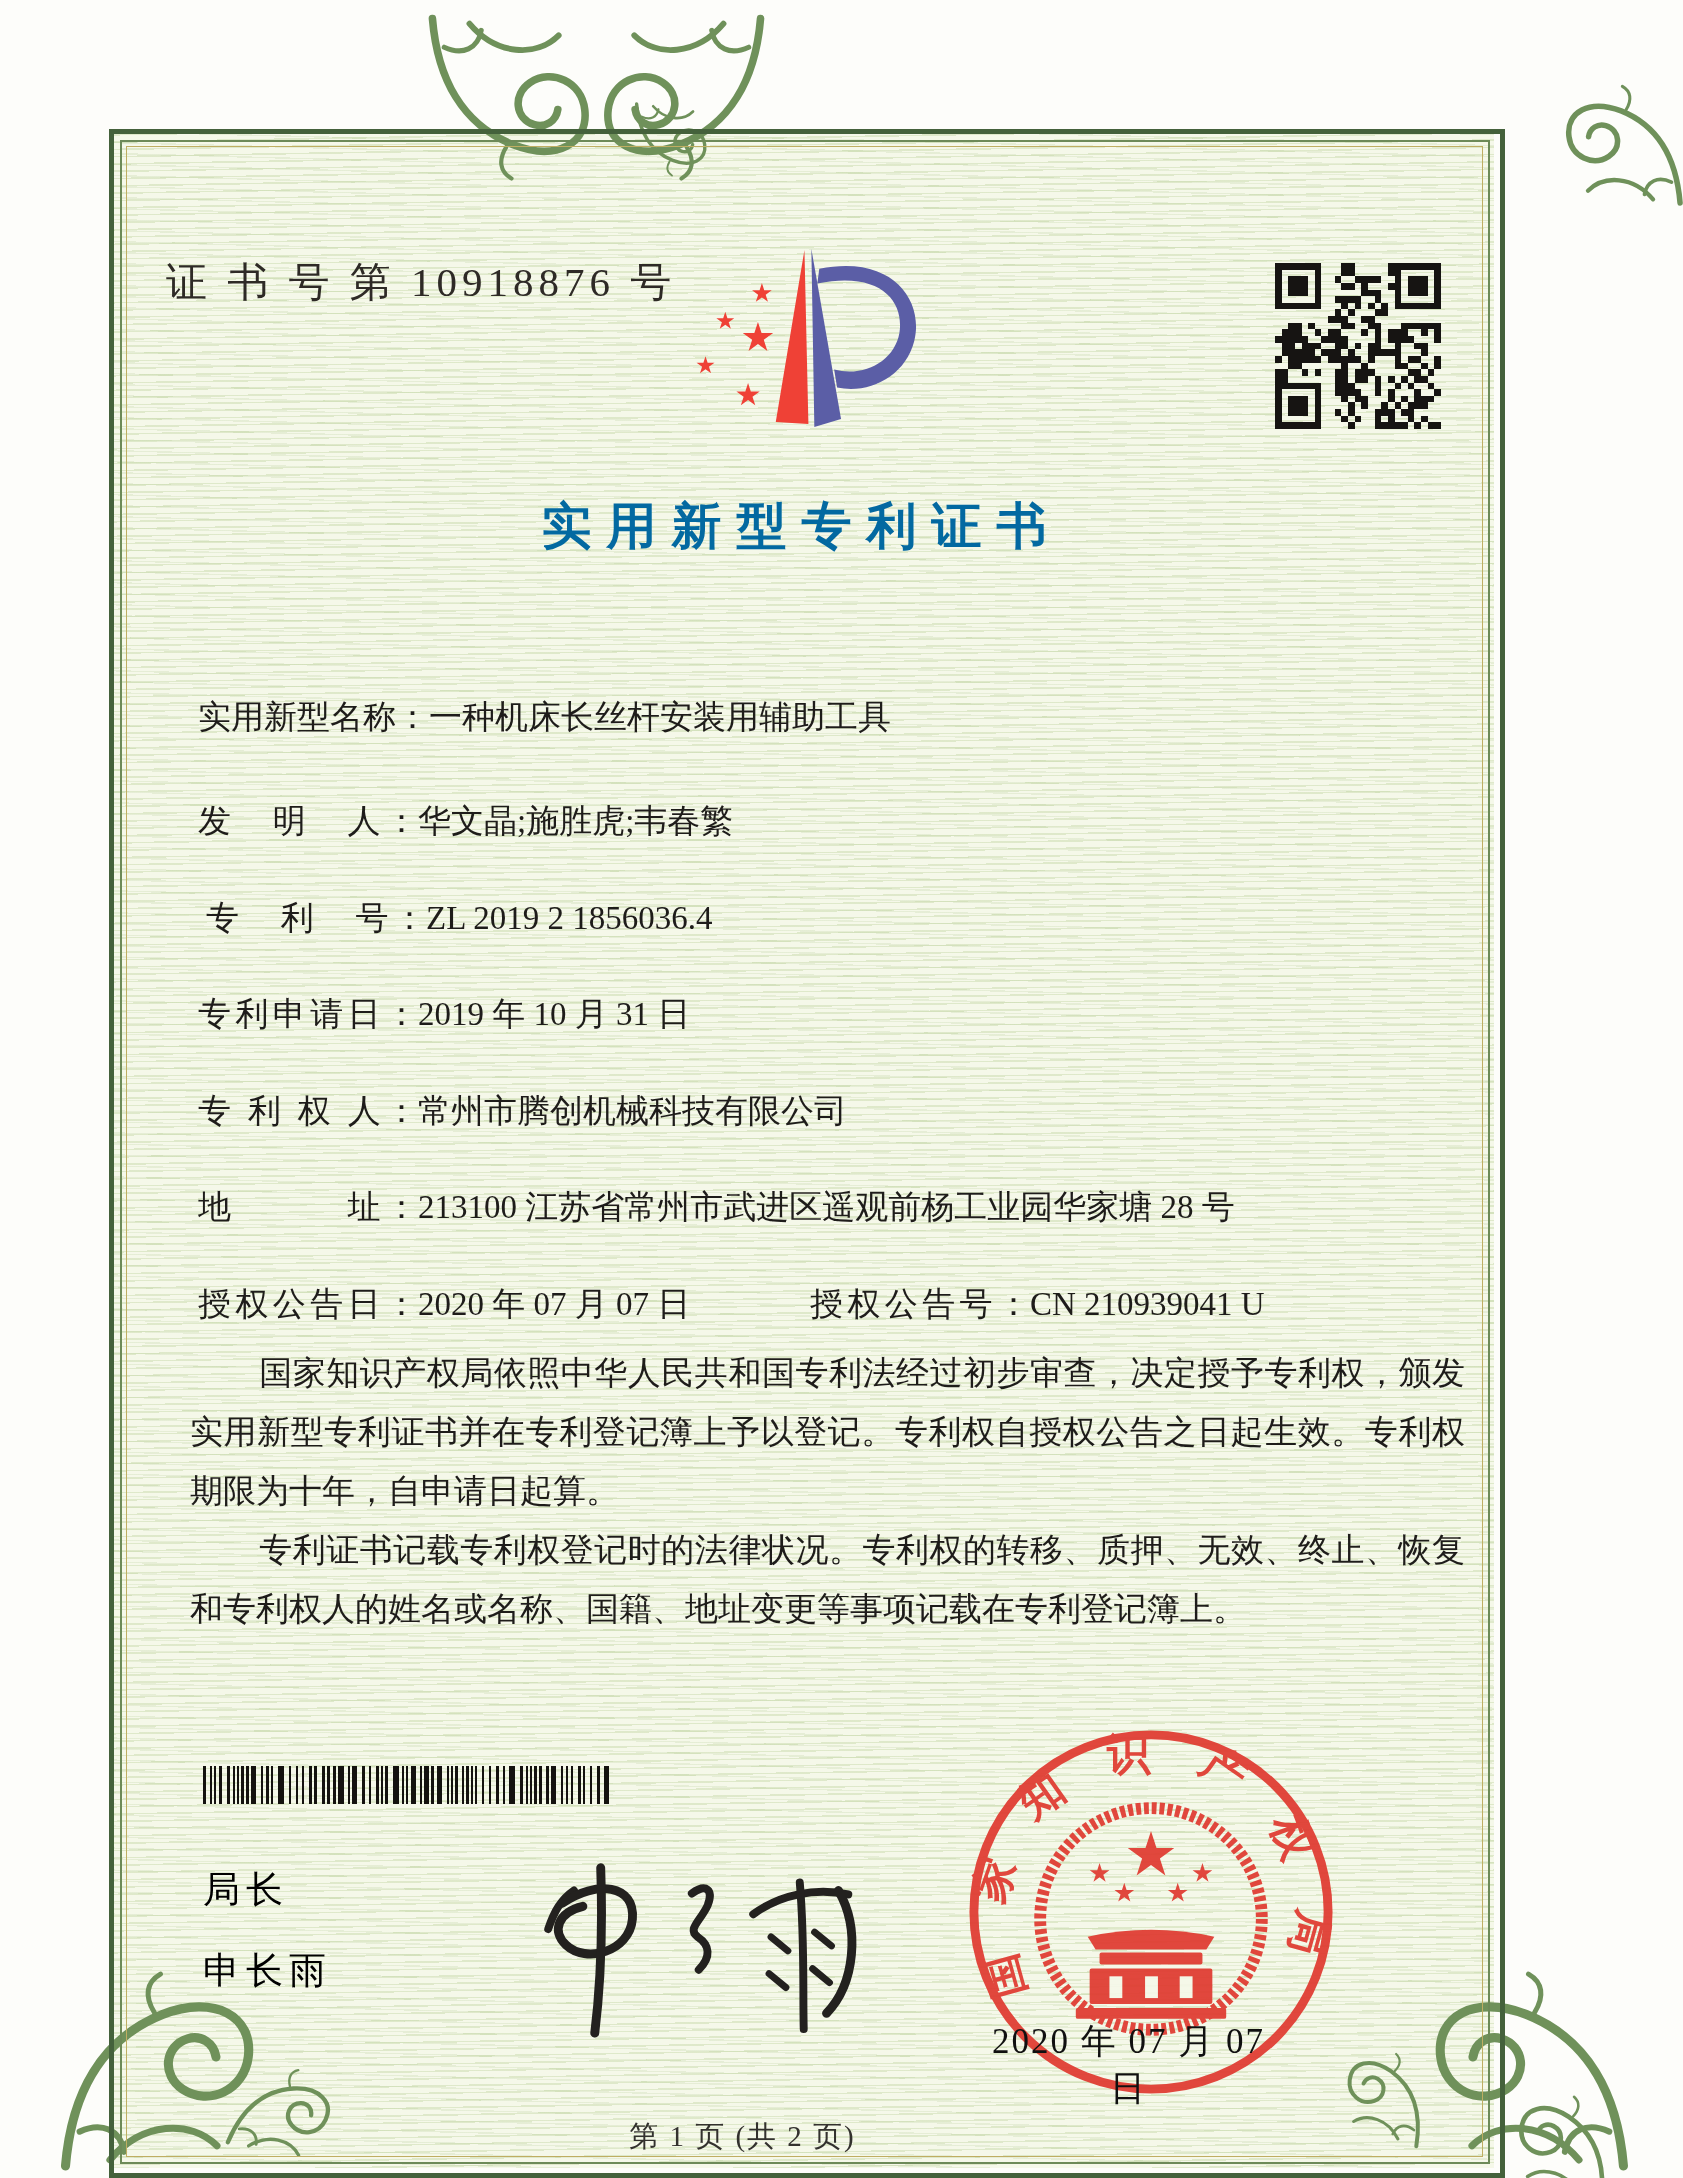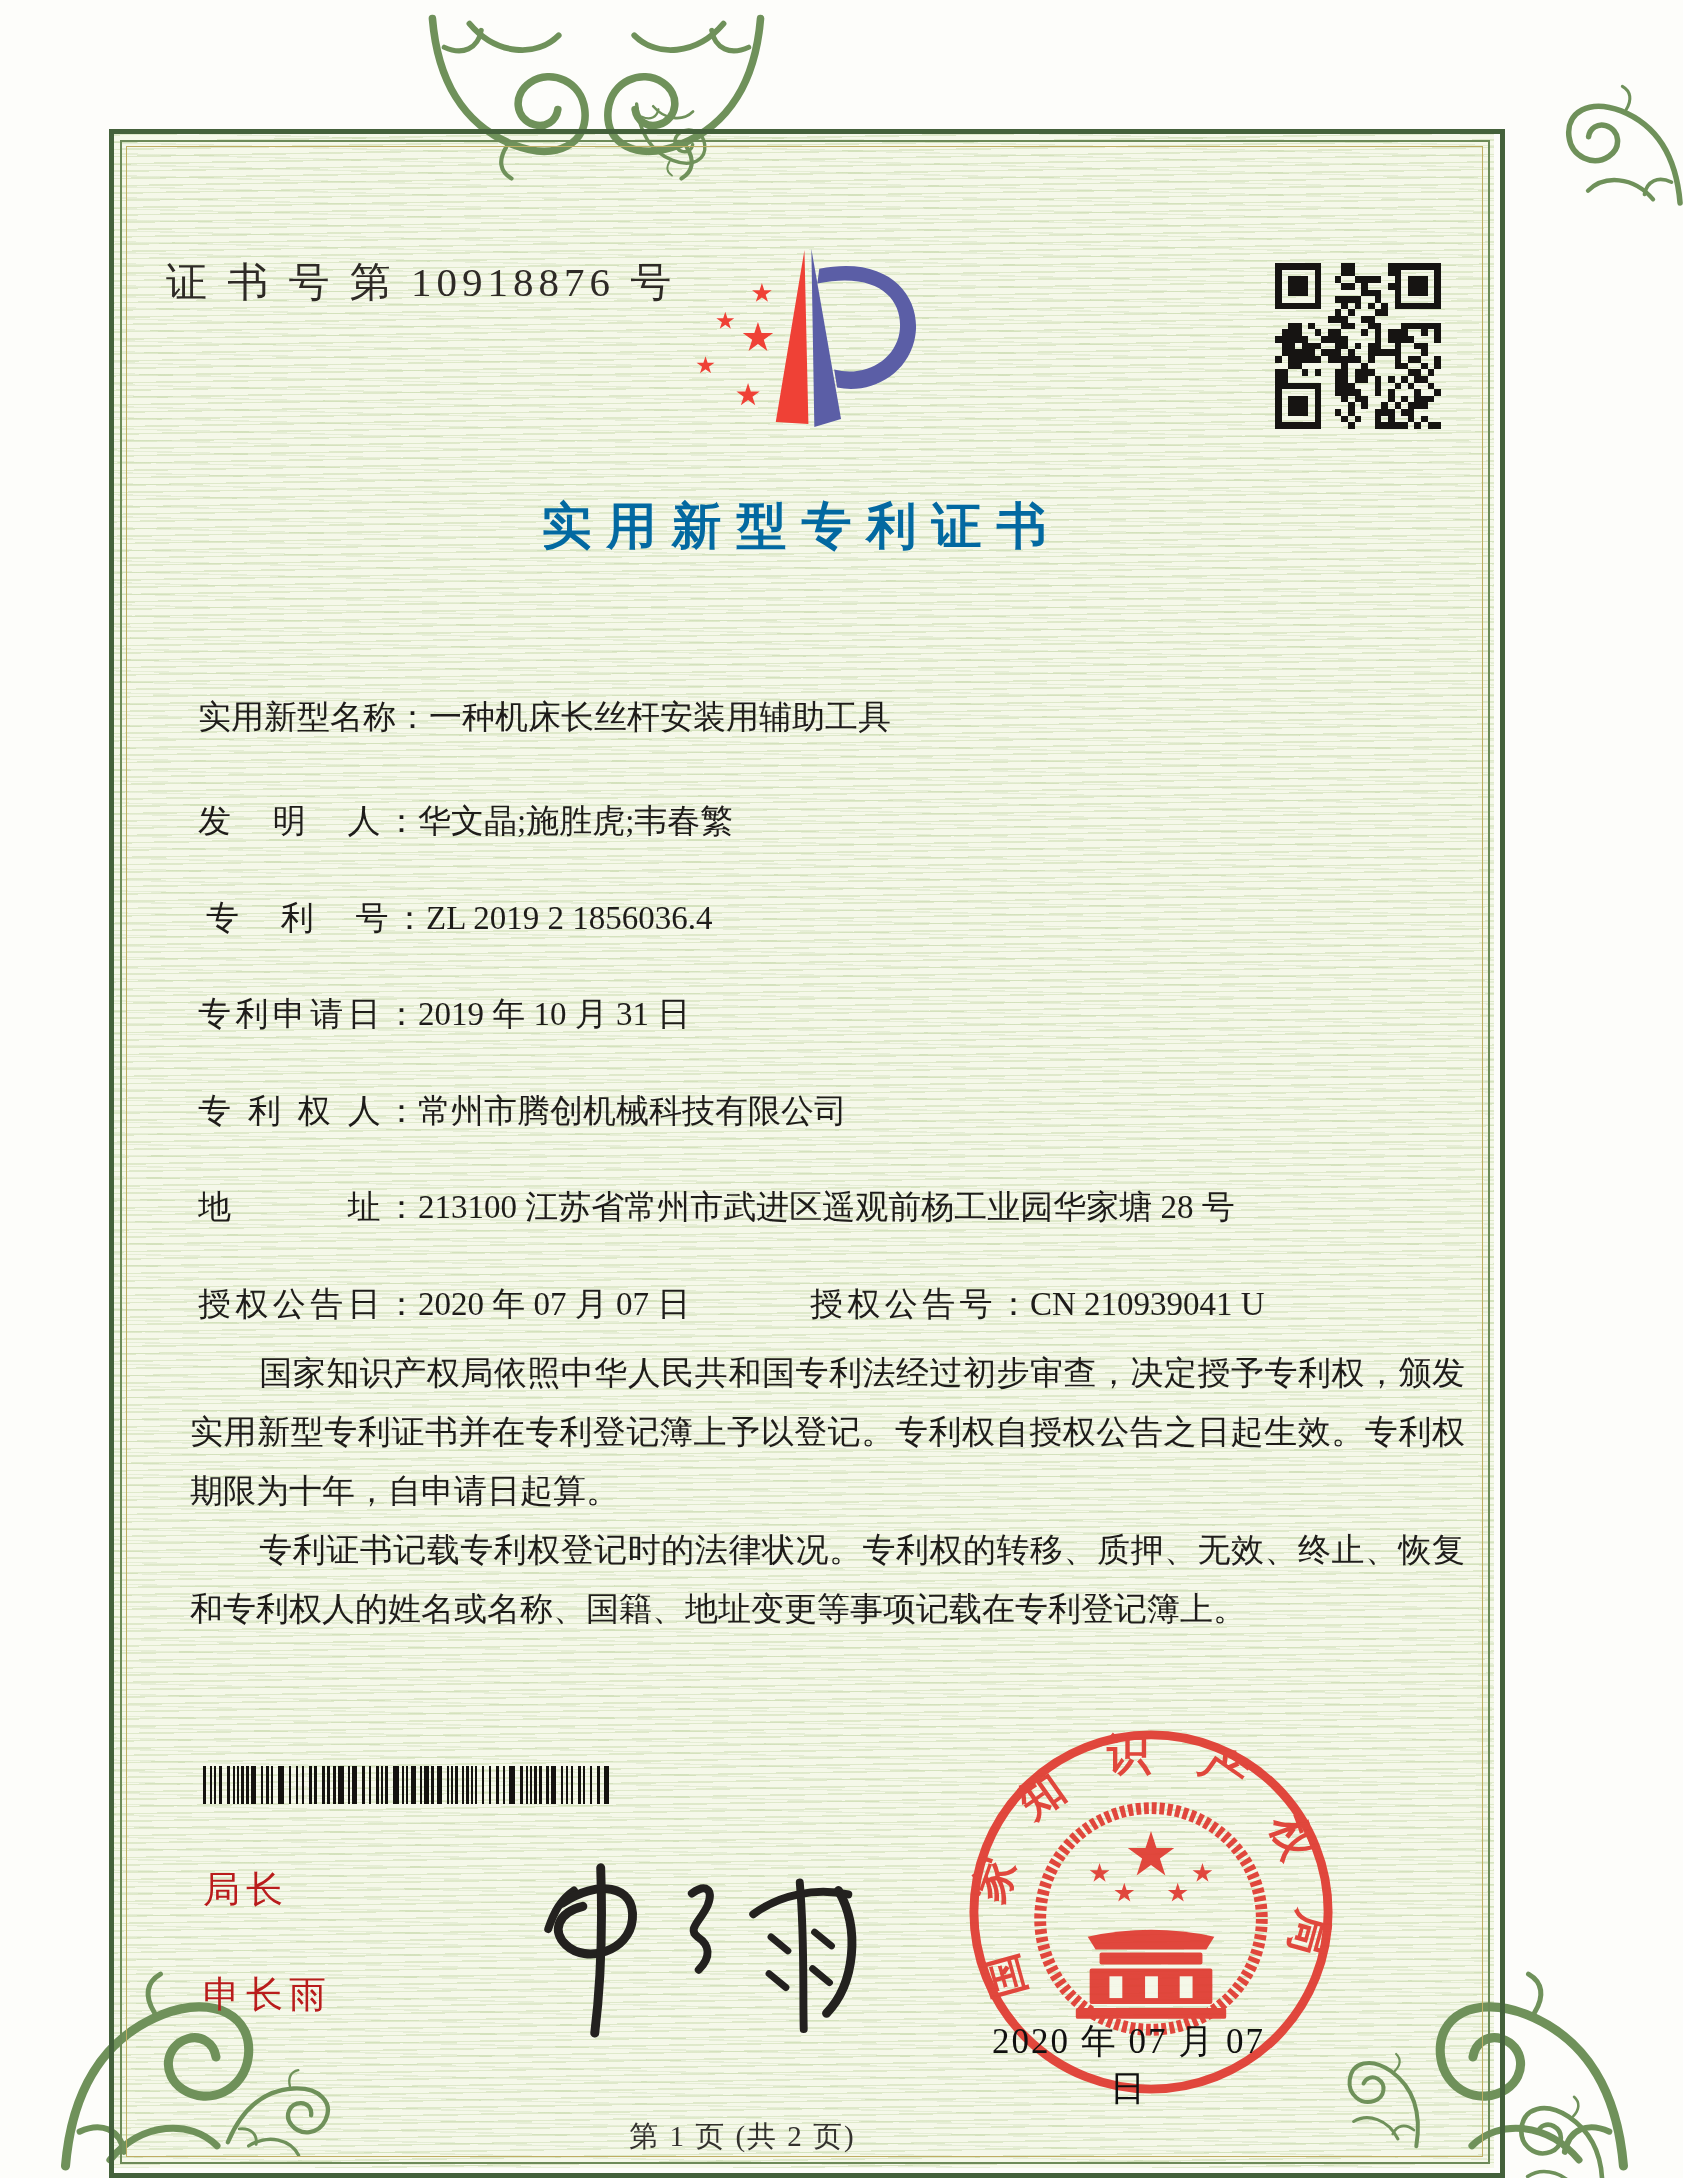--- a/index.html
+++ b/index.html
@@ -24,21 +24,21 @@
   .cert-no{left:166px;top:255px;font-size:41px;letter-spacing:5px;color:#2e2a26;}
   .title{
     left:158px;top:493px;width:1287px;text-align:center;
     font-size:50px;font-weight:bold;letter-spacing:15px;color:#0369a1;
   }
   .field-row{left:198px;width:1297px;font-size:33px;line-height:44px;white-space:nowrap;}
   .flabel{display:inline-block;min-width:220px;text-align:justify;text-align-last:justify;text-justify:inter-character;}
   .grant-seg2{position:absolute;left:612px;top:0;}
   .paras{left:190px;top:1344px;width:1275px;font-size:33px;line-height:59px;text-align:justify;text-justify:inter-ideograph;}
   .paras p{margin:0;text-indent:2.1em;}
-  .director{left:203px;font-size:37px;letter-spacing:6px;color:#b91c1c;}
+  .director{left:203px;font-size:37px;letter-spacing:6px;color:#000000;}
   .seal-date{left:970px;top:2018px;width:317px;text-align:center;font-size:35px;letter-spacing:2px;color:#101010;}
   .footer{left:584px;top:2117px;width:317px;text-align:center;font-size:29px;letter-spacing:2px;color:#33312e;}
   svg{display:block;}
   .orn{left:0;top:0;width:1683px;height:2178px;pointer-events:none;}
 </style>
 </head>
 <body>
 
 <div class="page">
 
@@ -474,21 +474,21 @@
       <rect x="367" y="0" width="2" height="38" fill="#14120f"></rect>
       <rect x="372" y="0" width="2" height="38" fill="#14120f"></rect>
       <rect x="379" y="0" width="3" height="38" fill="#14120f"></rect>
       <rect x="384" y="0" width="2" height="38" fill="#14120f"></rect>
       <rect x="391" y="0" width="2" height="38" fill="#14120f"></rect>
       <rect x="398" y="0" width="3" height="38" fill="#14120f"></rect>
       <rect x="405" y="0" width="5" height="38" fill="#14120f"></rect>
     </svg>
 
   <div class="abs director" style="top:1865px;">局长</div>
-  <div class="abs director" style="top:1946px;margin-top:24px;">申长雨</div>
+  <div class="abs director" style="top:1946px;">申长雨</div>
 
   <svg class="abs" style="left:364px;top:1834px;" width="515" height="213" viewBox="0 0 520 215" fill="none" stroke="#23211f" stroke-linecap="round" stroke-linejoin="round">
     <path stroke-width="8" d="M186,96 C192,78 199,66 212,57"></path>
     <path stroke-width="9" d="M200,70 C235,46 274,51 271,86 C268,119 224,131 204,112 C189,98 196,79 221,73"></path>
     <path stroke-width="9" d="M239,34 C241,92 239,152 233,201"></path>
     <path stroke-width="8" d="M331,60 C346,49 353,57 347,72 C339,89 326,96 337,104 C349,112 351,124 338,137"></path>
     <path stroke-width="8" d="M393,81 C420,61 456,54 489,61"></path>
     <path stroke-width="9" d="M479,57 C501,95 496,151 467,181"></path>
     <path stroke-width="8" d="M440,49 C445,105 443,160 444,197"></path>
     <path stroke-width="7" d="M411,104 l17,14"></path>

